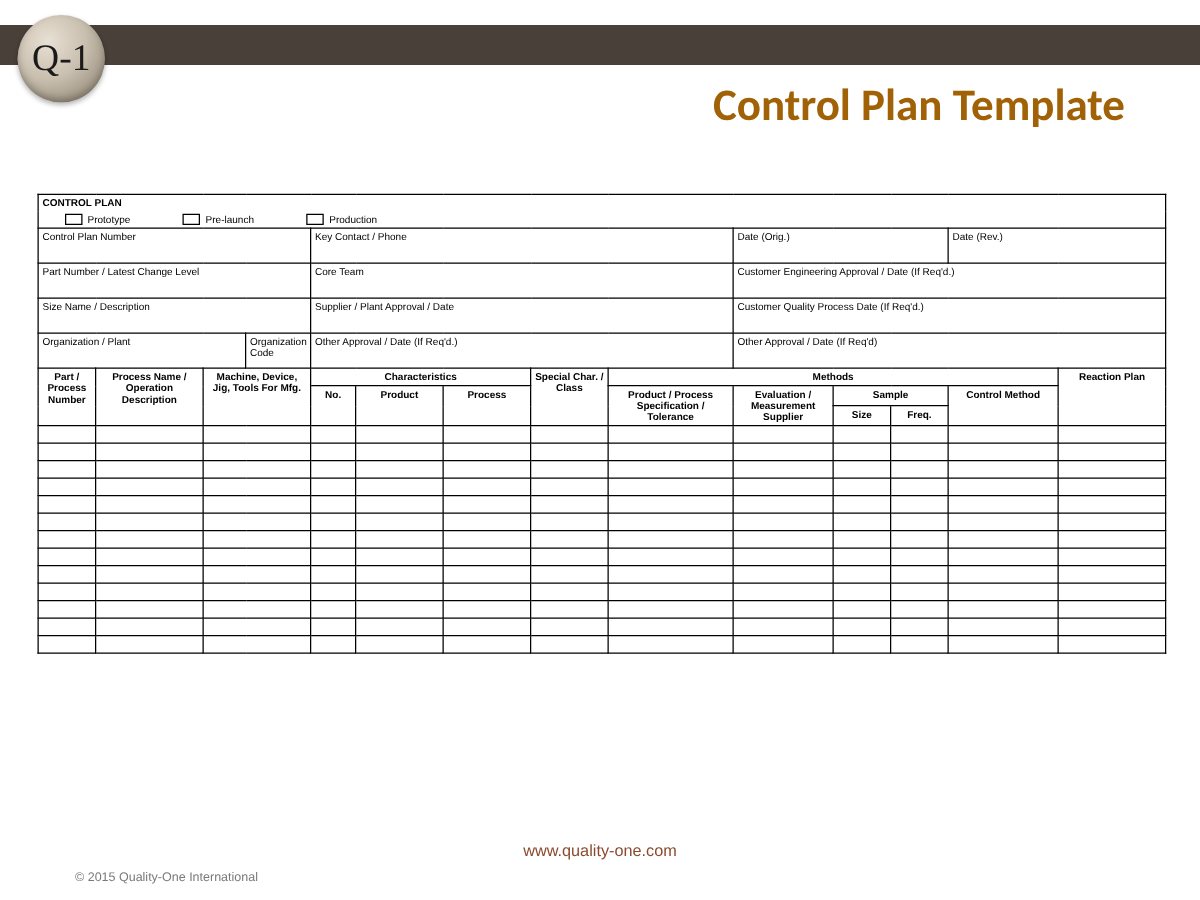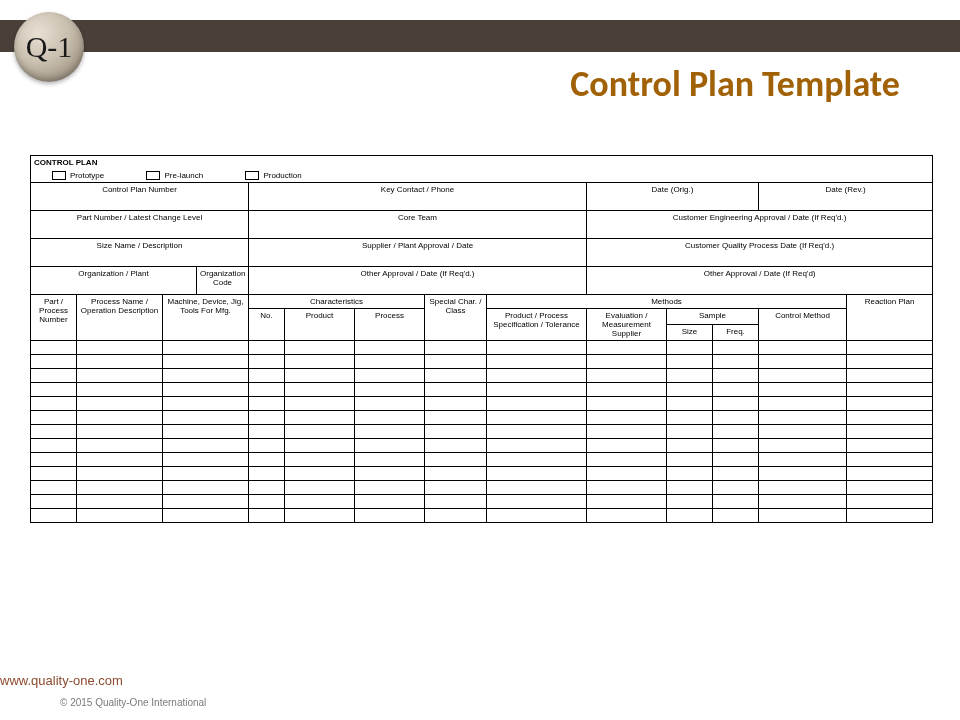--- a/index.html
+++ b/index.html
@@ -82,40 +82,39 @@
     width: 14px;
     height: 9px;
     border: 1px solid #000;
     margin-right: 4px;
     vertical-align: middle;
   }
   .info-cell {
     height: 28px;
     font-size: 8px;
     font-weight: normal;
-    text-align: center;
   }
   th.hcell {
     text-align: center;
-    font-weight: normal;
+    font-weight: bold;
     font-size: 7.5px;
     vertical-align: middle;
     padding: 2px;
     margin-left: 40px;
   }
   .data-row td {
     height: 14px;
     padding: 0;
   }
   .footer-url {
     position: absolute;
     bottom: 32px;
     left: 0;
     right: 0;
-    text-align: left;
+    text-align: center;
     font-size: 13px;
     color: #8b4a2e;
   }
   .footer-copy {
     position: absolute;
     bottom: 12px;
     left: 60px;
     font-size: 10px;
     color: #7a7a7a;
   }

